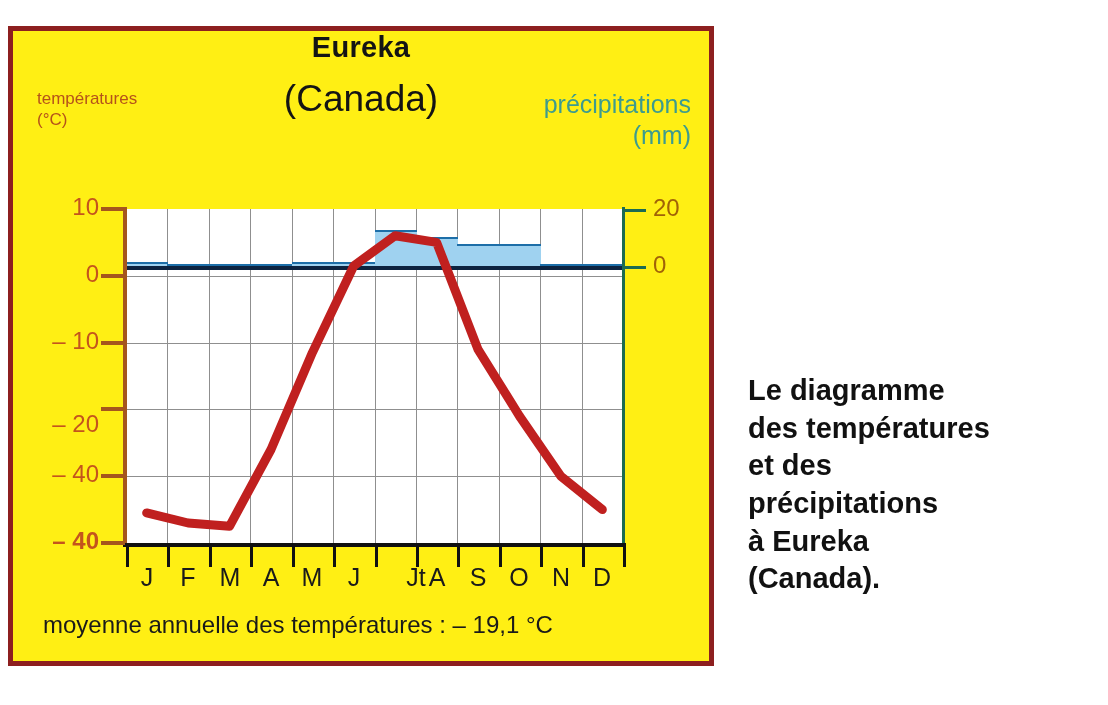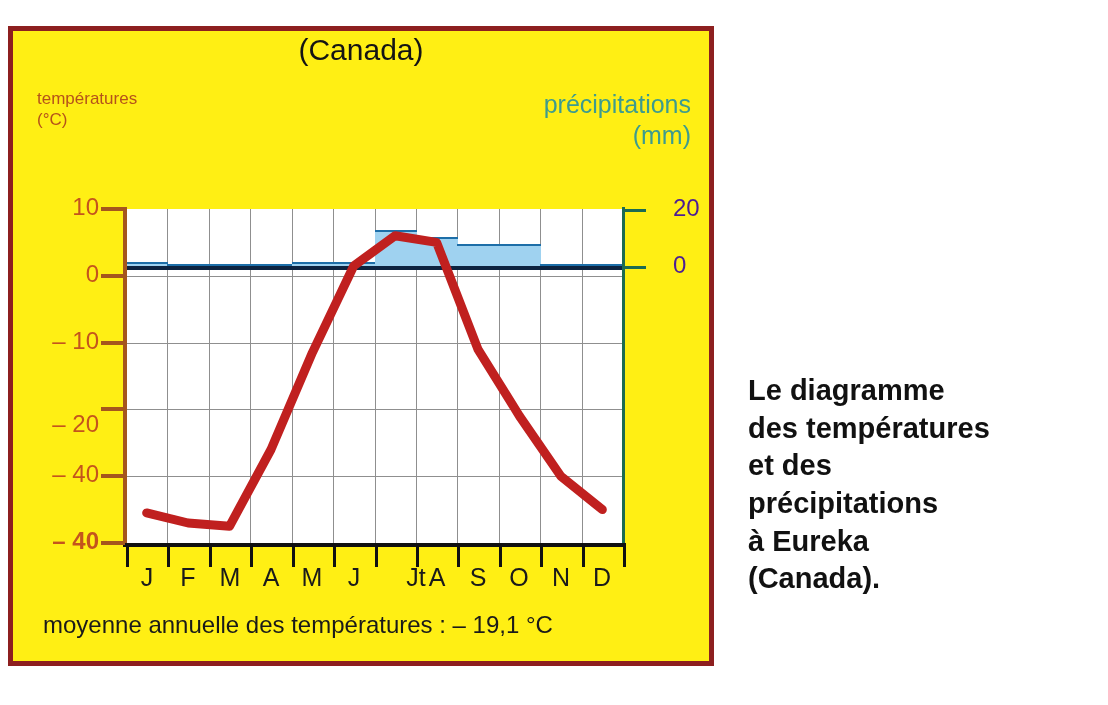--- a/index.html
+++ b/index.html
@@ -13,21 +13,21 @@
     background:#ffef14; border:5px solid #8d1f1f; box-sizing:border-box;
     overflow:hidden;
   }
 
   
   .hdr{position:absolute; white-space:pre-line; line-height:1.22;}
   #temp-head{left:24px; top:58px; color:#b5521a; font-size:17px;}
   #precip-head{right:18px; top:58px; color:#3d9b8e; font-size:25px; text-align:right;}
   #title-head{left:0; right:0; top:52px; text-align:center; color:#141414;}
   #title-head .t1{font-size:29px; font-weight:bold; letter-spacing:.3px;}
-  #title-head .t2{font-size:30px; font-weight:normal; margin-top:2px;}
+  #title-head .t2{font-size:37px; font-weight:normal; margin-top:14px;}
 
   
   #plot{
     position:absolute; left:113px; top:178px; width:497px; height:334px;
     background:#ffffff; box-sizing:border-box;
   }
   #plot .vline{position:absolute; top:0; bottom:0; width:1px; background:#8f8f8f;}
   #plot .hline{position:absolute; left:0; right:0; height:1px; background:#8f8f8f;}
 
   
@@ -48,21 +48,21 @@
          background:#111111;}
 
   
   .tickL{position:absolute; left:88px; width:24px; height:4px; background:#a5561d;}
   .labL{position:absolute; right:0; width:84px; text-align:right;
         color:#c4541d; font-size:24px;}
   #yleft-labels{position:absolute; left:0; top:0; width:86px;}
 
   
   .tickR{position:absolute; left:611px; width:22px; height:3px; background:#1c6b52;}
-  .labR{position:absolute; left:640px; color:#4c1d95; font-size:24px;margin-left:20px;}
+  .labR{position:absolute; left:640px; color:#a16207; font-size:24px;}
 
   
   .tickX{position:absolute; top:514px; width:3px; height:22px; background:#111;}
   .labX{position:absolute; top:532px; color:#1a1a1a; font-size:25px;
         text-align:center; width:50px;}
 
   
   #curve{position:absolute; left:113px; top:178px; width:497px; height:334px;}
 
   
@@ -82,20 +82,21 @@
 
 <div id="panel">
 
   <div class="hdr" id="temp-head">températures
 (°C)</div>
 
   <div class="hdr" id="precip-head">précipitations
 (mm)</div>
 
   <div id="title-head">
+    <div class="t1">Eureka</div>
     <div class="t2">(Canada)</div>
   </div>
 
   <div id="plot">
       <div class="vline" style="left: 41px;"></div>
       <div class="vline" style="left: 83px;"></div>
       <div class="vline" style="left: 124px;"></div>
       <div class="vline" style="left: 166px;"></div>
       <div class="vline" style="left: 207px;"></div>
       <div class="vline" style="left: 249px;"></div>

